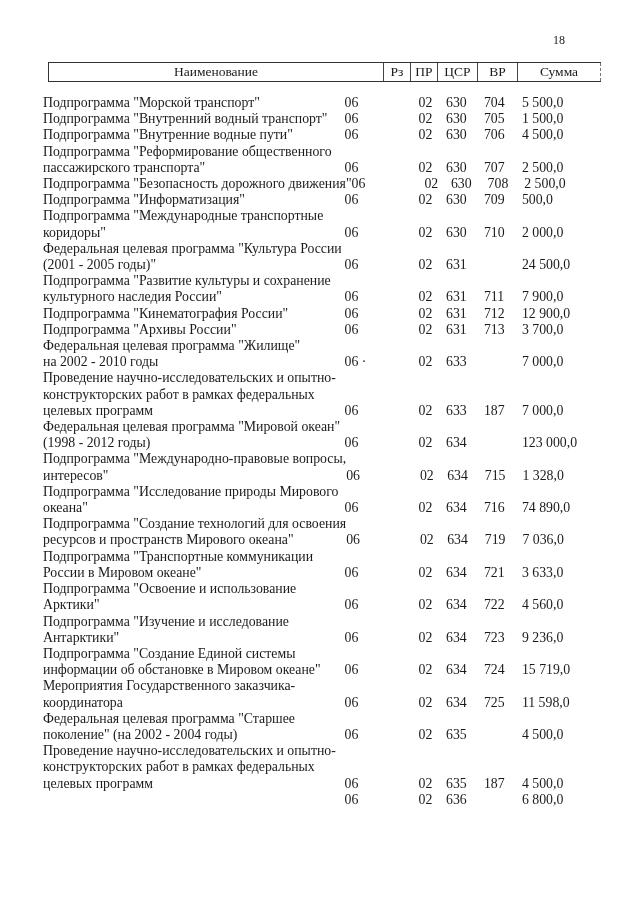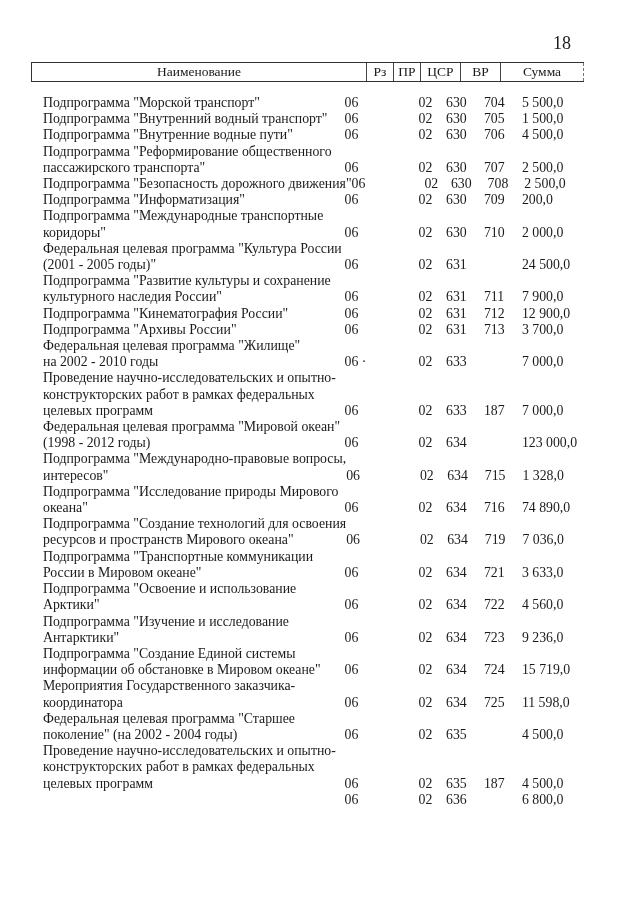--- a/index.html
+++ b/index.html
@@ -3,24 +3,24 @@
   <meta charset="utf-8">
   <style>
     html, body { margin: 0; padding: 0; background: #ffffff; }
     body {
       width: 640px; height: 900px; position: relative; overflow: hidden;
       font-family: "Liberation Serif", "DejaVu Serif", serif;
       color: #1a1a1a;
     }
     .page-number {
       position: absolute; left: 553px; top: 33px;
-      font-size: 18px;
+      font-size: 12px;
     }
     .header-box {
-      position: absolute; left: 31px; top: 62px; width: 552px; height: 18px;
+      position: absolute; left: 48px; top: 62px; width: 552px; height: 18px;
       border-top: 1px solid #333; border-bottom: 1px solid #333; border-left: 1px solid #333;
       display: flex; font-size: 13.5px; line-height: 18px;
     }
     .hcell { text-align: center; border-right: 1px solid #444; box-sizing: border-box; }
     .hcell.last { border-right: 1px dashed #777; }
     .c-name { width: 335px; }
     .c-rz { width: 27px; }
     .c-pr { width: 27px; }
     .c-csr { width: 40px; }
     .c-vr { width: 40px; }
@@ -106,21 +106,21 @@
       <div class="r-sum">2 500,0</div>
     </div>
     <div class="row">
       <div class="r-name">
         <div>Подпрограмма "Информатизация"</div>
       </div>
       <div class="r-rz">06</div>
       <div class="r-pr">02</div>
       <div class="r-csr">630</div>
       <div class="r-vr">709</div>
-      <div class="r-sum">200,0</div>
+      <div class="r-sum">500,0</div>
     </div>
     <div class="row">
       <div class="r-name">
         <div>Подпрограмма "Международные транспортные</div>
         <div>коридоры"</div>
       </div>
       <div class="r-rz">06</div>
       <div class="r-pr">02</div>
       <div class="r-csr">630</div>
       <div class="r-vr">710</div>

